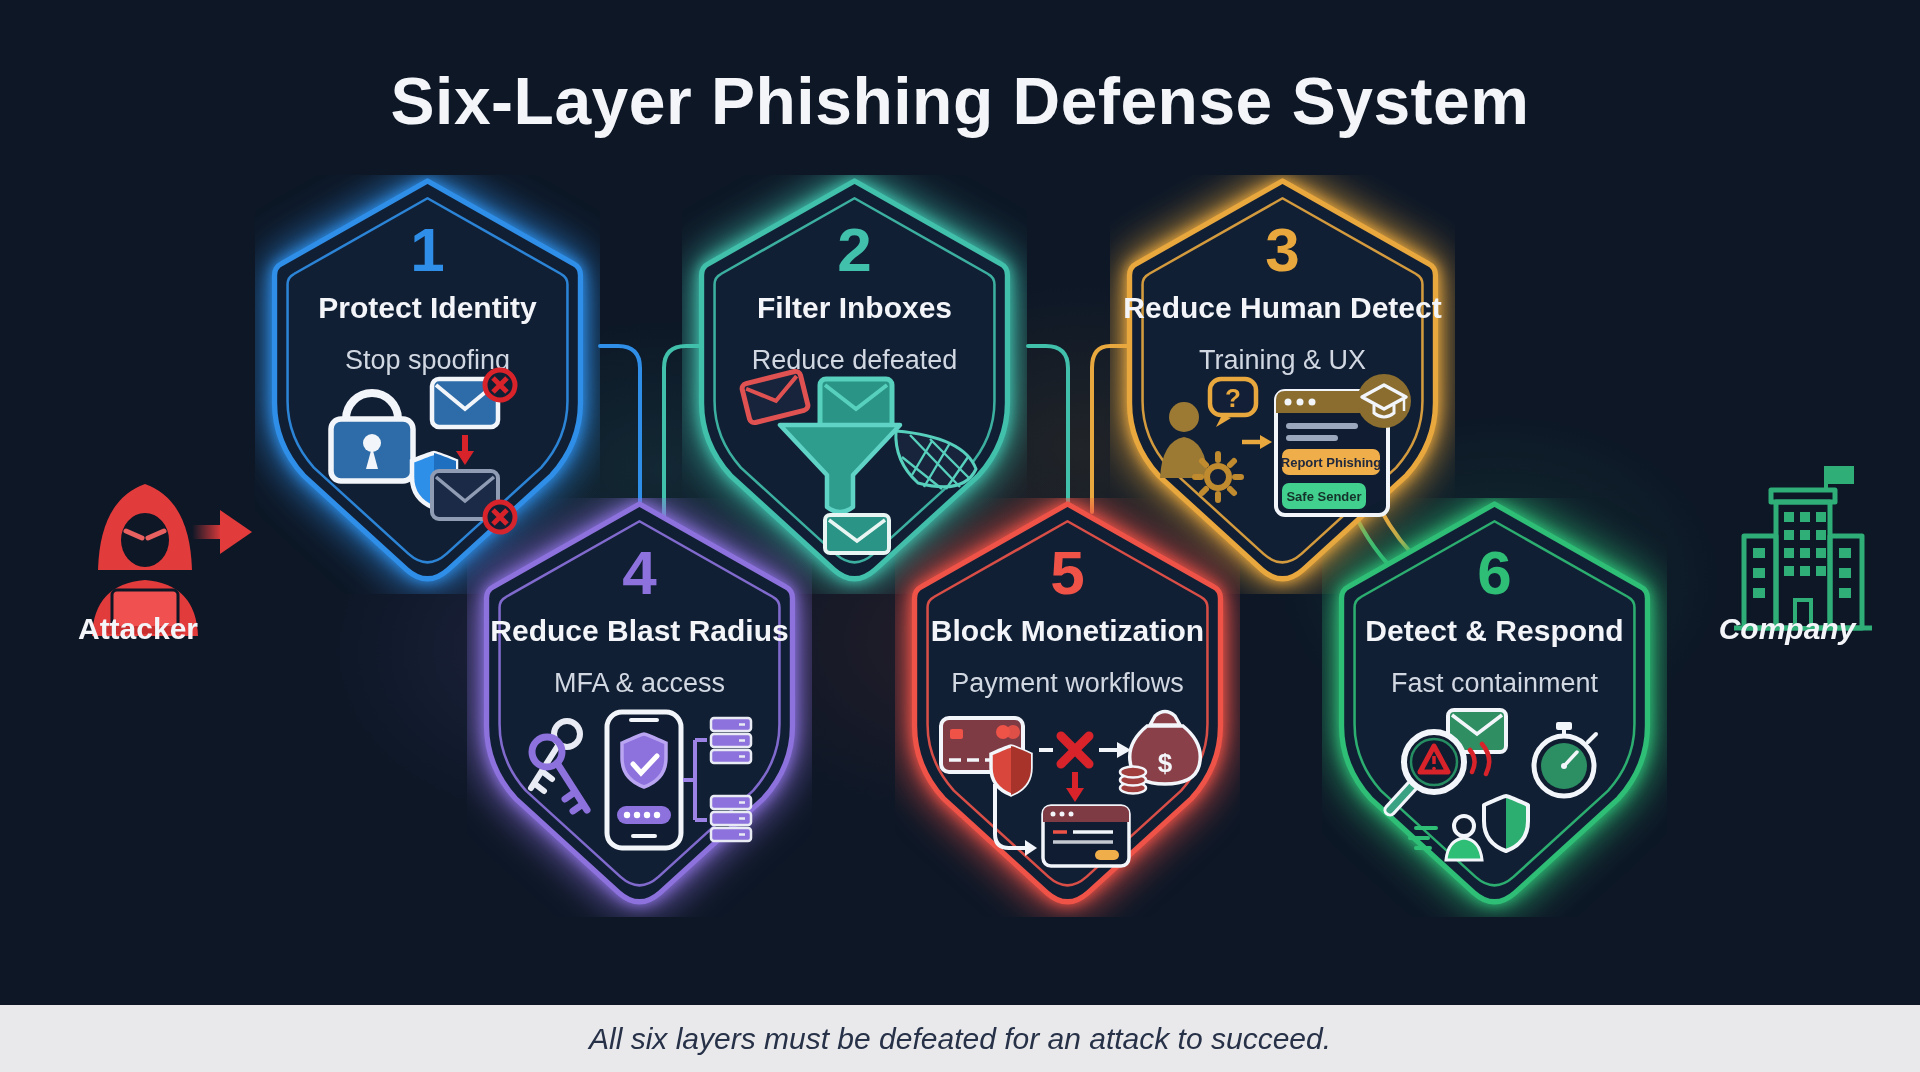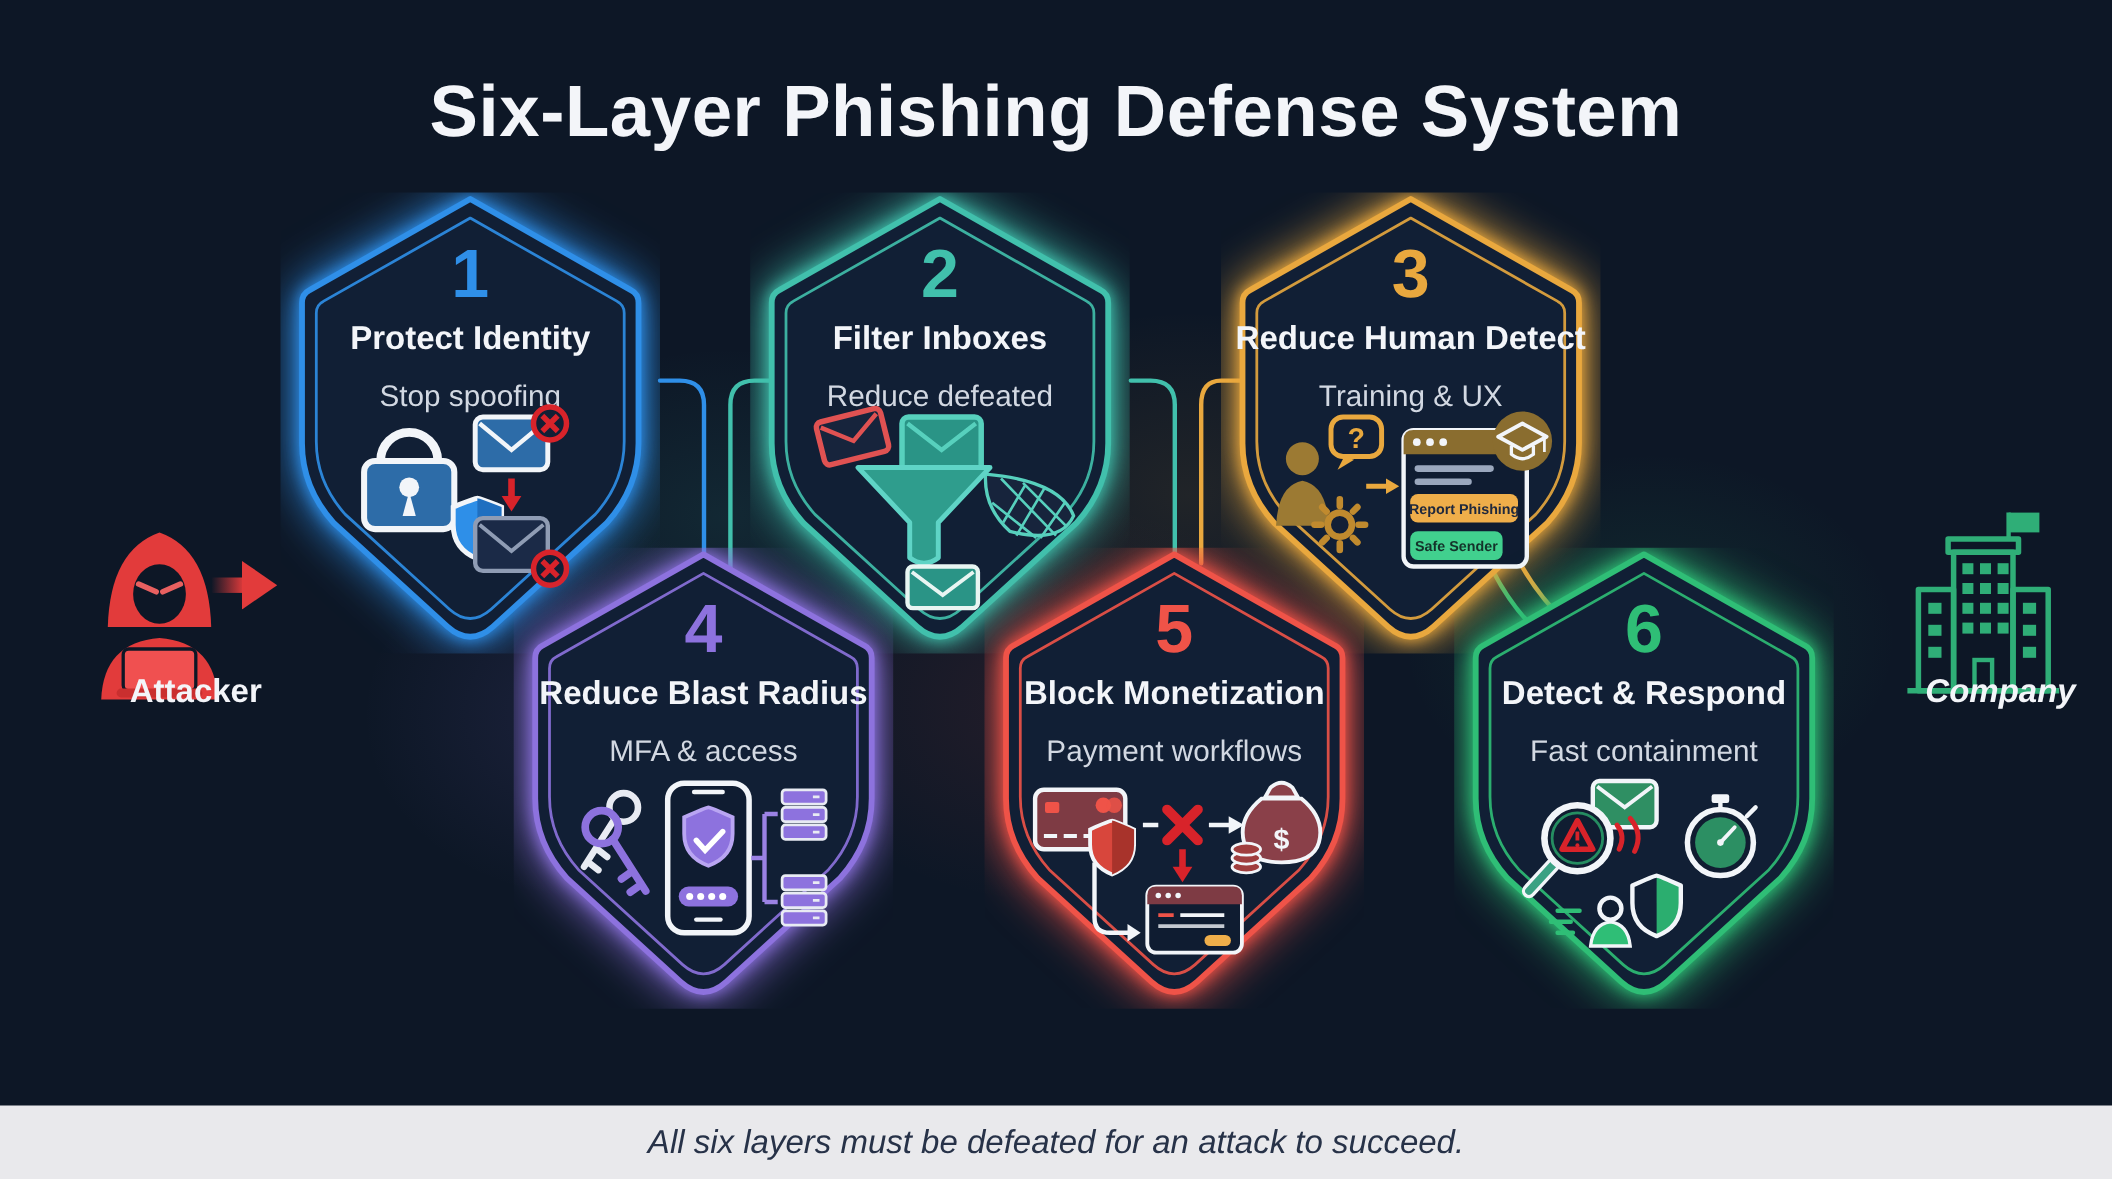--- a/index.html
+++ b/index.html
@@ -37,21 +37,21 @@
   .s-sub{
     position:absolute;left:0;right:0;top:154px;text-align:center;white-space:nowrap;
     font-size:27px;font-weight:400;color:#d2d8e2;margin-top:16px;
   }
   .icons{position:absolute;left:50%;transform:translateX(-50%);top:190px;}
   
   .connectors{position:absolute;left:0;top:0;pointer-events:none;}
   .connectors path{fill:none;stroke-width:4;stroke-linecap:round;}
   
   .actor-label{
-    position:absolute;text-align:right;font-size:30px;font-weight:700;color:#f3f5f9;
+    position:absolute;text-align:center;font-size:30px;font-weight:700;color:#f3f5f9;
   }
   
   .footer{
     position:absolute;left:0;right:0;top:1005px;height:67px;background:#e9e9ec;
     display:flex;align-items:center;justify-content:center;
   }
   .footer-note{font-size:30px;font-style:italic;color:#273248;}
   svg text{font-family:"Liberation Sans",sans-serif;}
 </style>
 </head>

